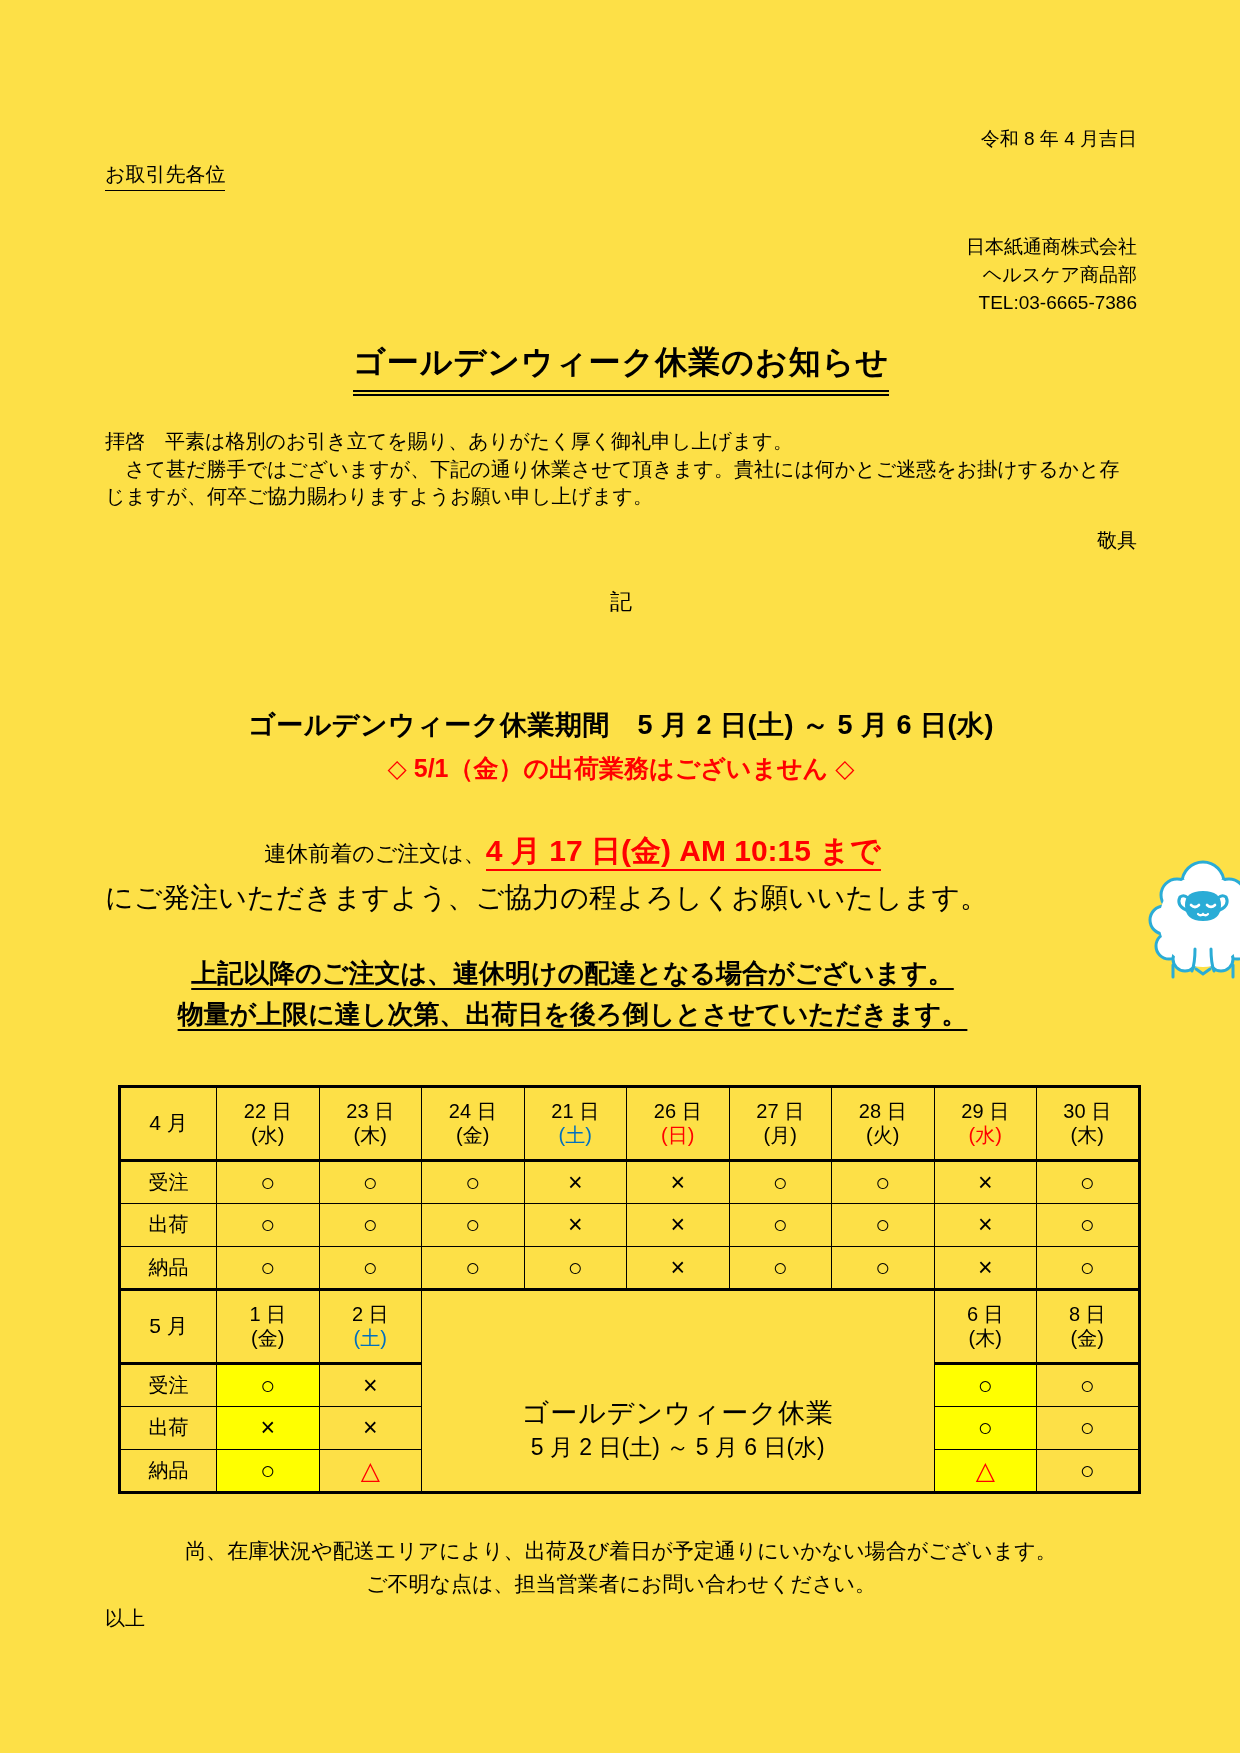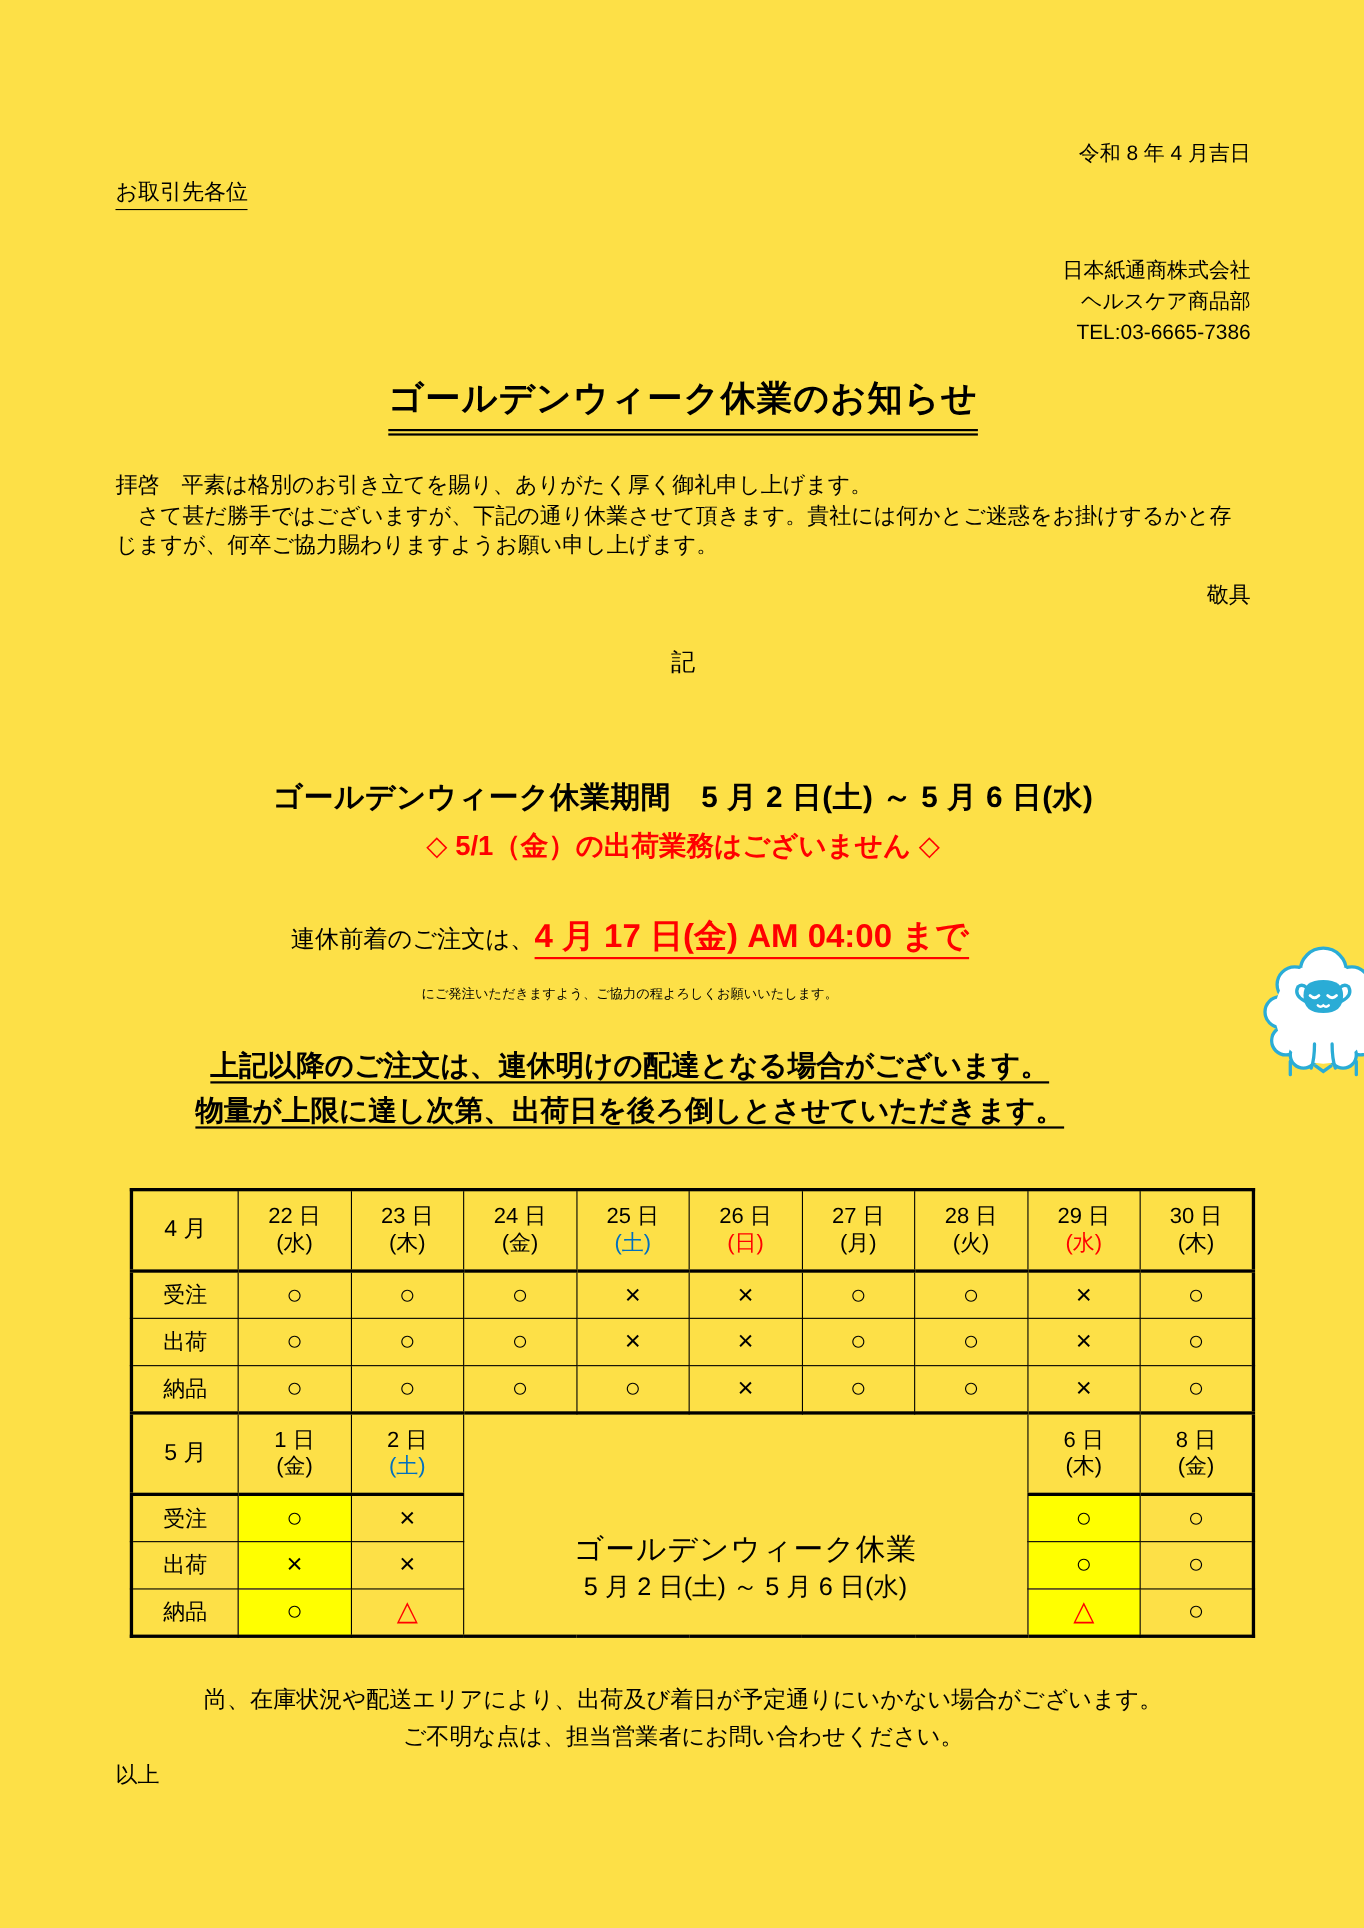--- a/index.html
+++ b/index.html
@@ -22,21 +22,21 @@
   .closing-line{text-align:right;font-size:20px;margin-top:16px;}
   .record-mark{text-align:center;font-size:22px;margin-top:33px;}
 
   .period-line{margin-top:90px;text-align:center;font-size:27px;font-weight:700;letter-spacing:.5px;}
   .noship-line{margin-top:9px;text-align:center;font-size:25px;font-weight:700;}
 
   .mid-block{width:935px;}
   .deadline-line{margin-top:46px;text-align:center;}
   .deadline-prefix{font-size:22px;}
   .deadline-red{font-size:30px;font-weight:700;border-bottom:2.5px solid;padding-bottom:2px;}
-  .deadline-suffix{margin-top:23px;text-align:center;font-size:12px;}
+  .deadline-suffix{margin-top:7px;text-align:left;font-size:28px;}
 
   .warning-block{margin-top:36px;text-align:center;font-size:26px;font-weight:700;line-height:41px;}
   .warning-block div{text-decoration:underline;text-decoration-thickness:2px;text-underline-offset:6px;}
 
   .sheep{position:absolute;left:1042px;top:853px;width:112px;height:130px;}
 
   table.sched{border-collapse:collapse;border:3px solid #000;table-layout:fixed;
               width:1020px;margin:50px 0 0 13px;}
   table.sched td{border:1px solid #000;text-align:center;vertical-align:middle;padding:0;overflow:hidden;}
   tr.hdr{height:74px;}
@@ -84,21 +84,21 @@
 
     <div class="closing-line">敬具</div>
 
     <div class="record-mark">記</div>
 
     <div class="period-line">ゴールデンウィーク休業期間　5 月 2 日(土) ～ 5 月 6 日(水)</div>
     <div class="noship-line" style="color:#ff0000;">◇ 5/1（金）の出荷業務はございません ◇</div>
 
     <div class="mid-block">
       <div class="deadline-line">
-        <span class="deadline-prefix">連休前着のご注文は、</span><span class="deadline-red" style="color:#ff0000;border-color:#ff0000;">4 月 17 日(金) AM 04:00 まで</span>
+        <span class="deadline-prefix">連休前着のご注文は、</span><span class="deadline-red" style="color:#ff0000;border-color:#ff0000;">4 月 17 日(金) AM 10:15 まで</span>
       </div>
       <div class="deadline-suffix">にご発注いただきますよう、ご協力の程よろしくお願いいたします。</div>
 
       <div class="warning-block">
         <div>上記以降のご注文は、連休明けの配達となる場合がございます。</div>
         <div>物量が上限に達し次第、出荷日を後ろ倒しとさせていただきます。</div>
       </div>
     </div>
 
     <svg class="sheep" viewBox="0 0 112 130" xmlns="http://www.w3.org/2000/svg">
@@ -154,21 +154,21 @@
             </td>
             <td>
               <div>23 日</div>
               <div style="">(木)</div>
             </td>
             <td>
               <div>24 日</div>
               <div style="">(金)</div>
             </td>
             <td>
-              <div>25 日</div>
+              <div>21 日</div>
               <div style="color:#0070c0;">(土)</div>
             </td>
             <td>
               <div>26 日</div>
               <div style="color:#ff0000;">(日)</div>
             </td>
             <td>
               <div>27 日</div>
               <div style="">(月)</div>
             </td>

